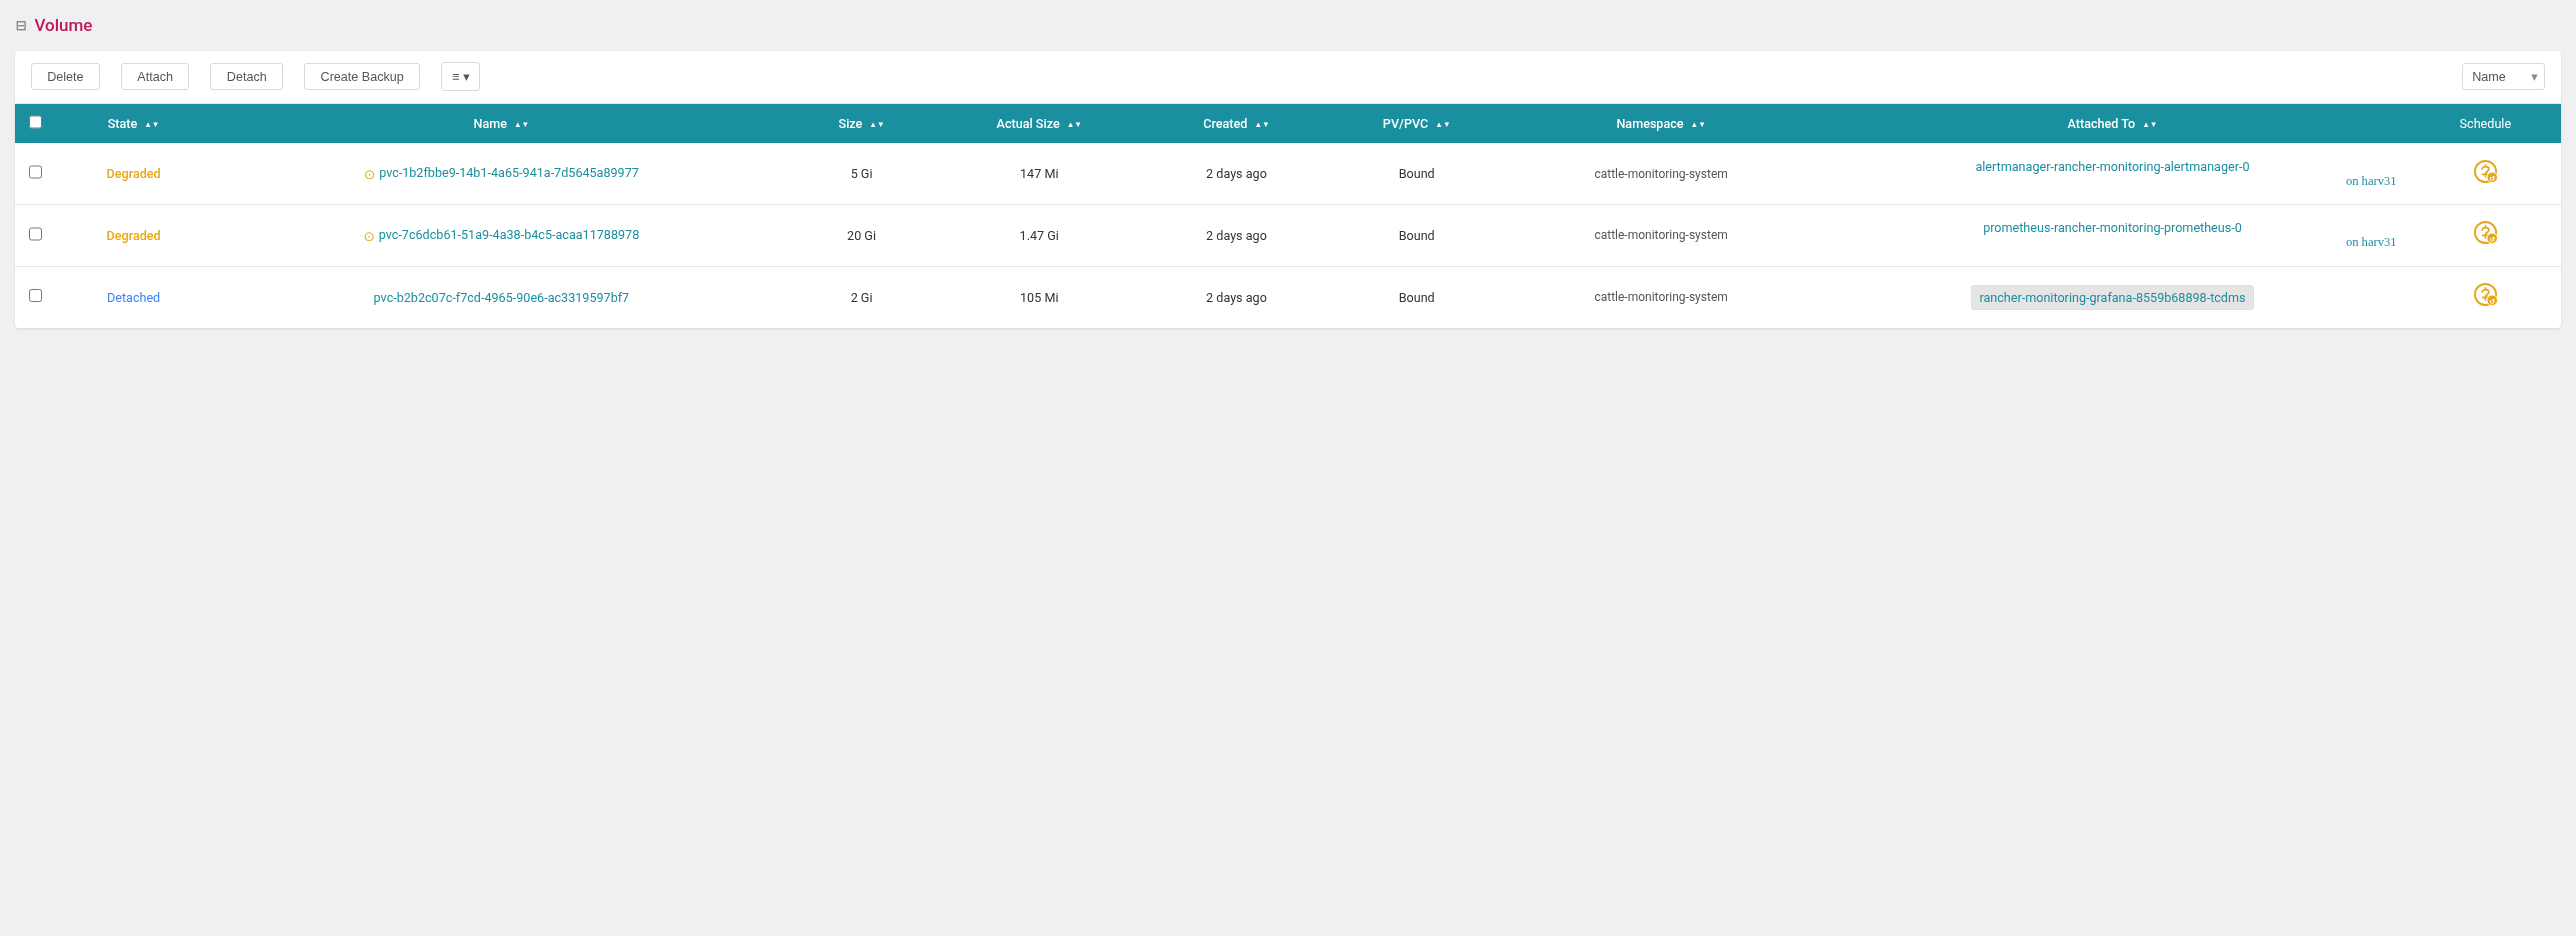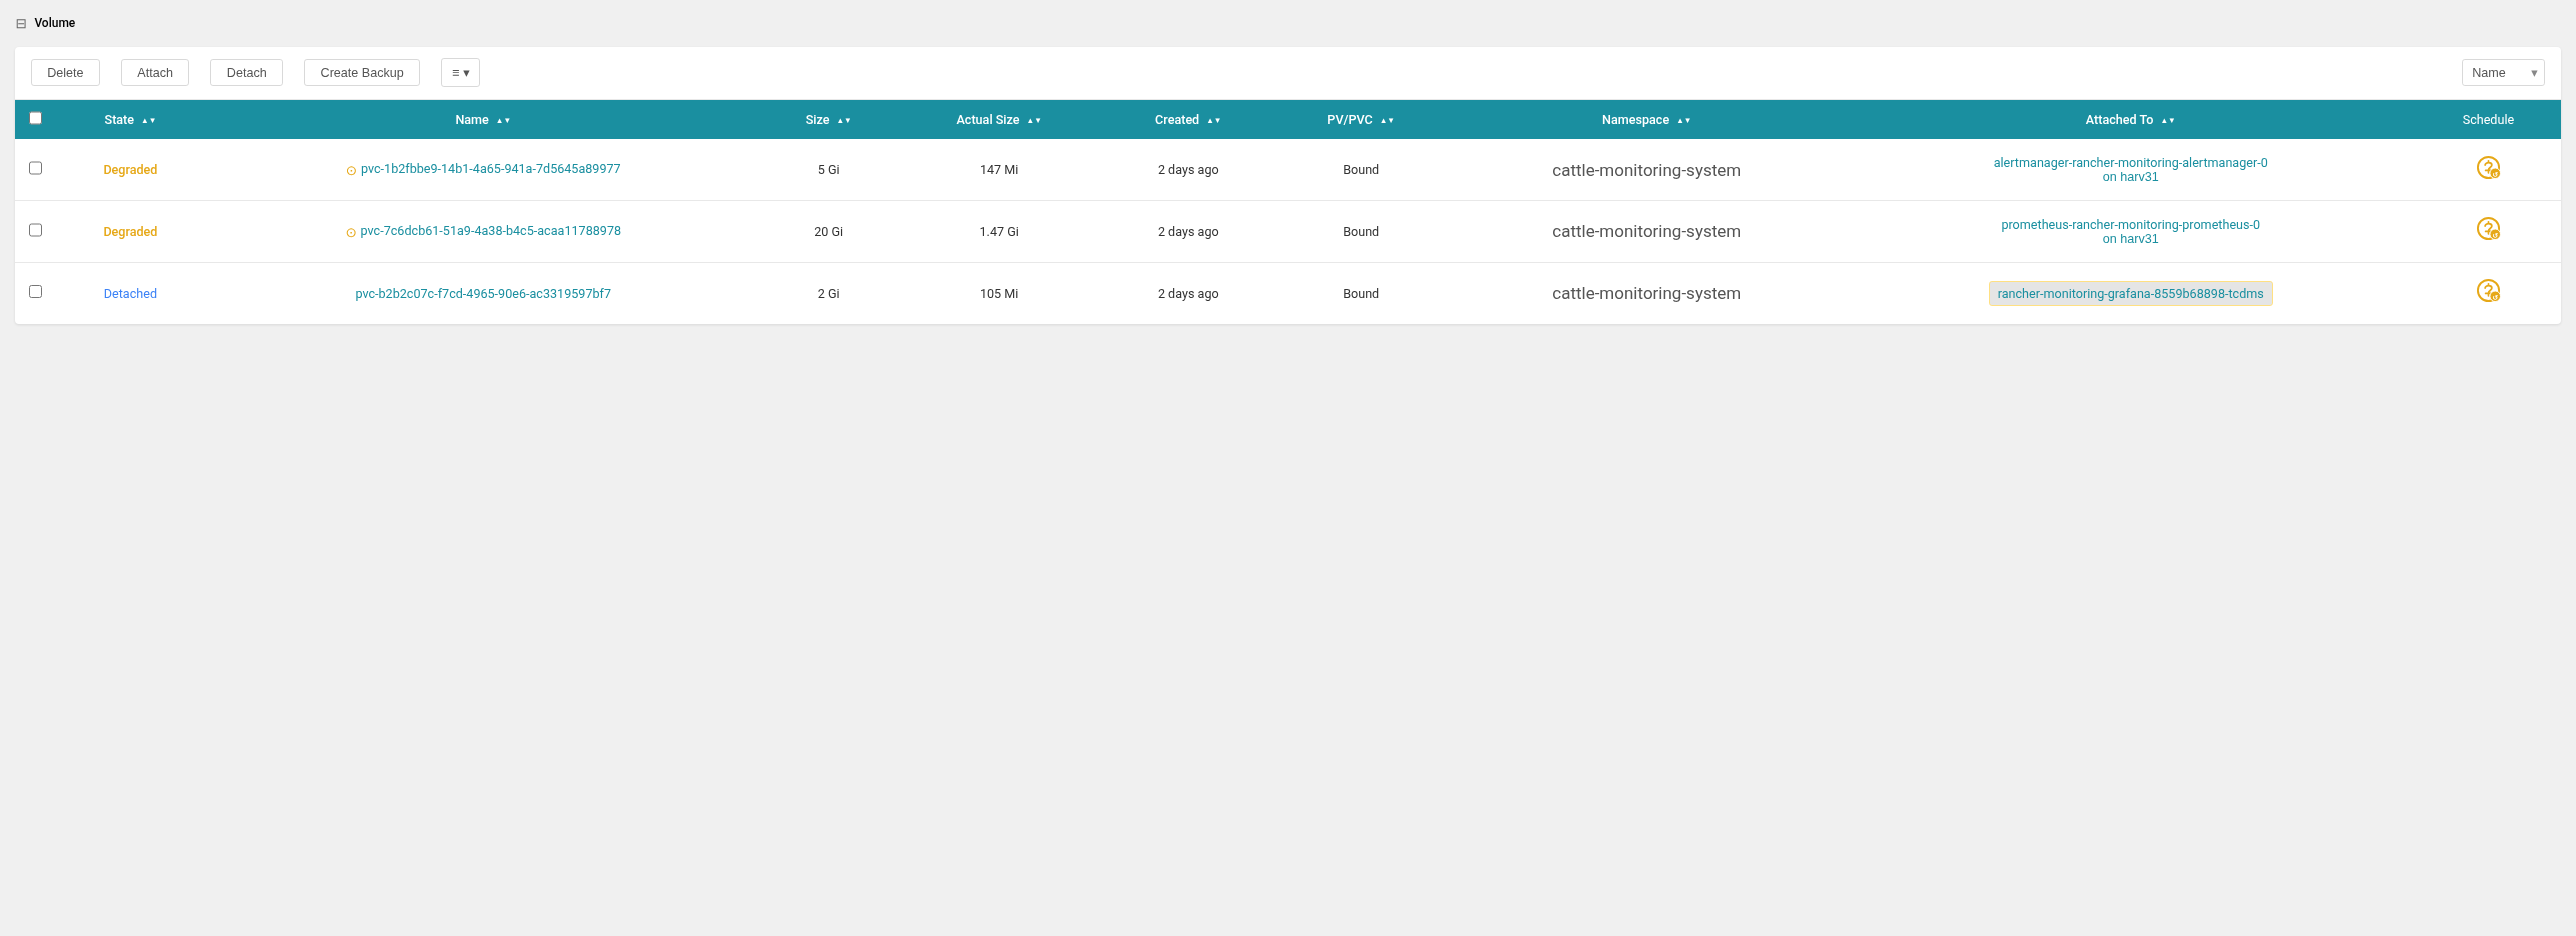--- a/index.html
+++ b/index.html
@@ -14,22 +14,22 @@
       padding: 15.4px;
       min-height: 100vh;
     }
     .page-title-bar {
       display: flex;
       align-items: center;
       gap: 7.7px;
       margin-bottom: 15.4px;
     }
     .page-title {
-      font-size: 12px;
-      color: #000000;
+      font-size: 17px;
+      color: #be185d;
       font-weight: 500;
     }
     .page-title-icon {
       color: #666;
       font-size: 13.5px;
     }
     .card {
       background: #fff;
       border-radius: 3.9px;
       box-shadow: 0 1px 2.9px rgba(0,0,0,0.1);
@@ -179,26 +179,27 @@
       text-align: center;
     }
     .attached-to-highlight {
       background: #e5e5e5;
       border: 1px solid #ffe082;
       border-radius: 2.9px;
       padding: 3.9px 7.7px;
       display: inline-block;
     }
     .on-host {
-      font-family: Liberation Sans, sans-serif;
+      font-family: Liberation Serif, serif;
       color: #1a8fa0;
+      text-align: right;
     }
     .namespace-cell {
       color: #555;
-      font-size: 17px;
+      font-size: 12px;
     }
   </style>
 </head>
 <body>
 
 <div class="page-container">
   <div class="page-title-bar">
     <span class="page-title-icon">⊟</span>
     <span class="page-title">Volume</span>
   </div>

